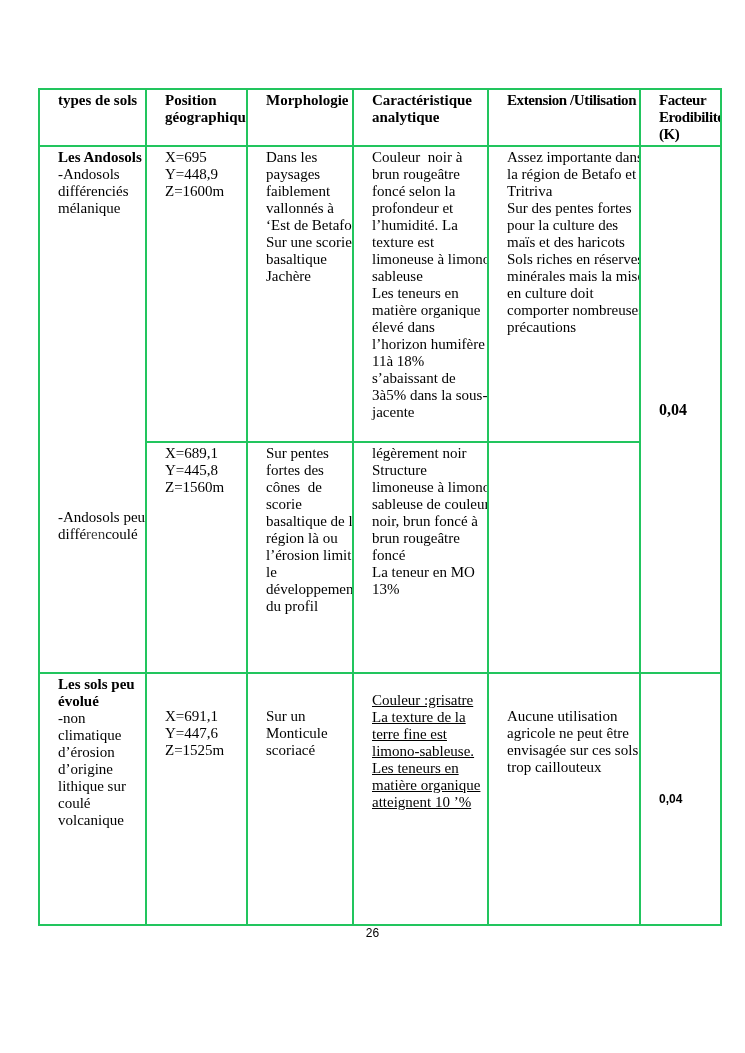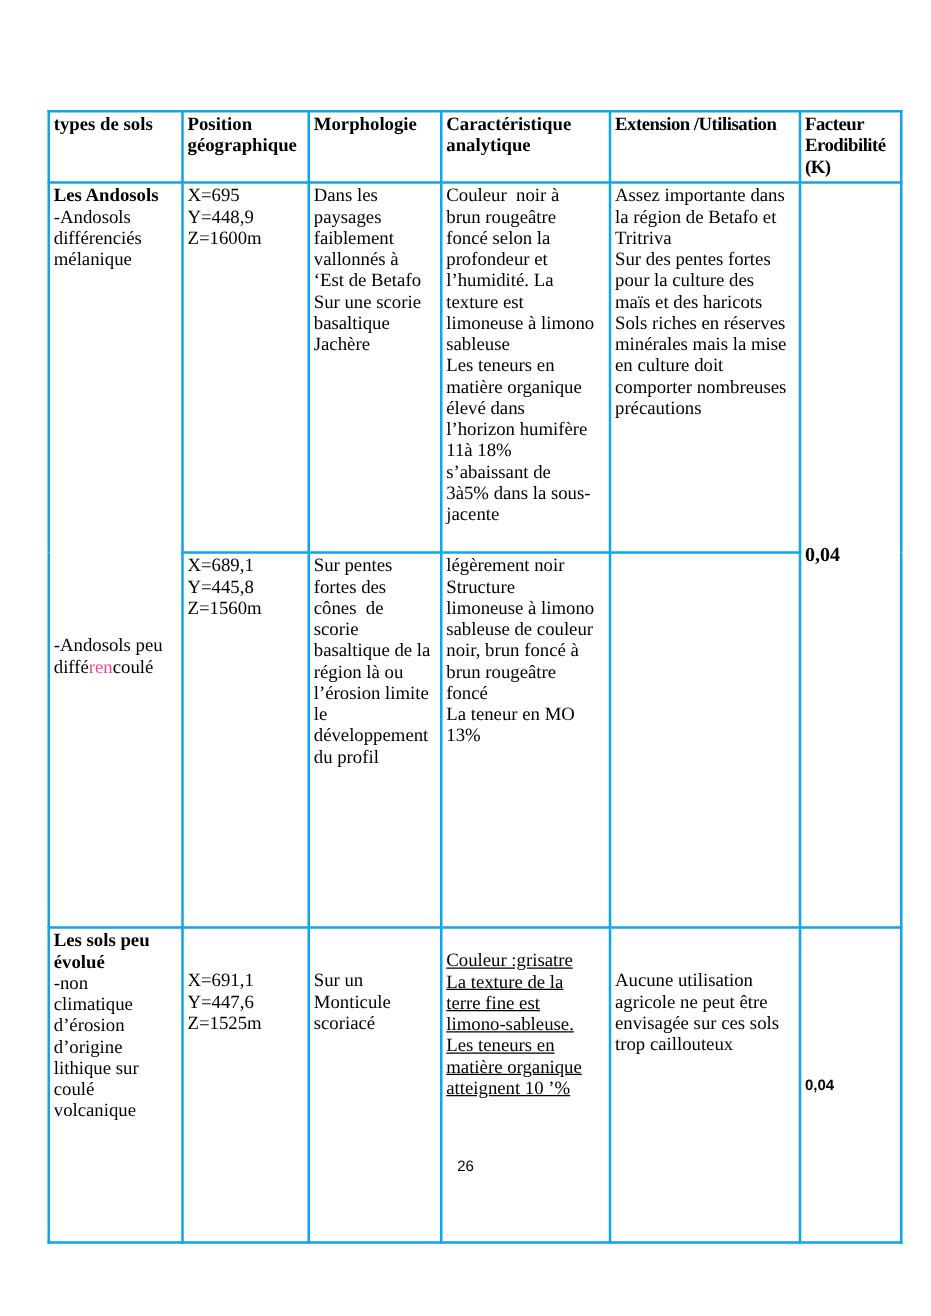--- a/index.html
+++ b/index.html
@@ -5,38 +5,38 @@
   html,body{margin:0;padding:0;background:#e8e8e8;}
   .page{
     width:745px;height:1053px;position:relative;background:#ffffff;
     font-family:"Liberation Serif", serif;color:#000;overflow:hidden;
   }
   table.soil{
     position:absolute;left:38px;top:88px;width:682px;
     border-collapse:collapse;table-layout:fixed;
   }
   td,th{
-    border:2px solid #0ea5e9;vertical-align:top;padding:2px 3px;
+    border:2px solid #22c55e;vertical-align:top;padding:2px 18px;
     font-size:15px;line-height:17px;font-weight:normal;overflow:hidden;
   }
   th{text-align:left;font-weight:bold;}
   .txt{white-space:pre;}
   .center{}
   .vmid{vertical-align:middle;margin-top:44px;}
   .bold{font-weight:bold;}
   .ls-tight{letter-spacing:-0.4px;}
   .block2{margin-top:292px;}
   .line2{white-space:normal;}
   .pt34{padding-top:34px;}
   .pt18{padding-top:18px;text-decoration:underline;}
   .facteur-big{font-size:16px;font-weight:bold;}
   .facteur-small{
     font-family:"Liberation Sans", sans-serif;font-size:12px;font-weight:bold;
   }
-  .red{color:#ec4899;}
+  .red{color:#404040;}
   .pageno{
     position:absolute;top:926px;left:0;width:745px;text-align:center;
     font-family:"Liberation Sans", sans-serif;font-size:12px;
   }
 </style>
 </head>
 <body>
 
 <div class="page">
 
@@ -131,21 +131,21 @@
 minérales mais la mise
 en culture doit
 comporter nombreuses
 précautions</div>
           </td>
       <td class="center vmid facteur-big" rowspan="2">
             <div class="txt">0,04</div>
           </td>
     </tr>
 
-    <tr style="height:300px">
+    <tr style="height:231px">
       <td>
             <div class="txt">X=689,1
 Y=445,8
 Z=1560m</div>
           </td>
       <td class="center">
             <div class="txt">Sur pentes
 fortes des
 cônes  de
 scorie

